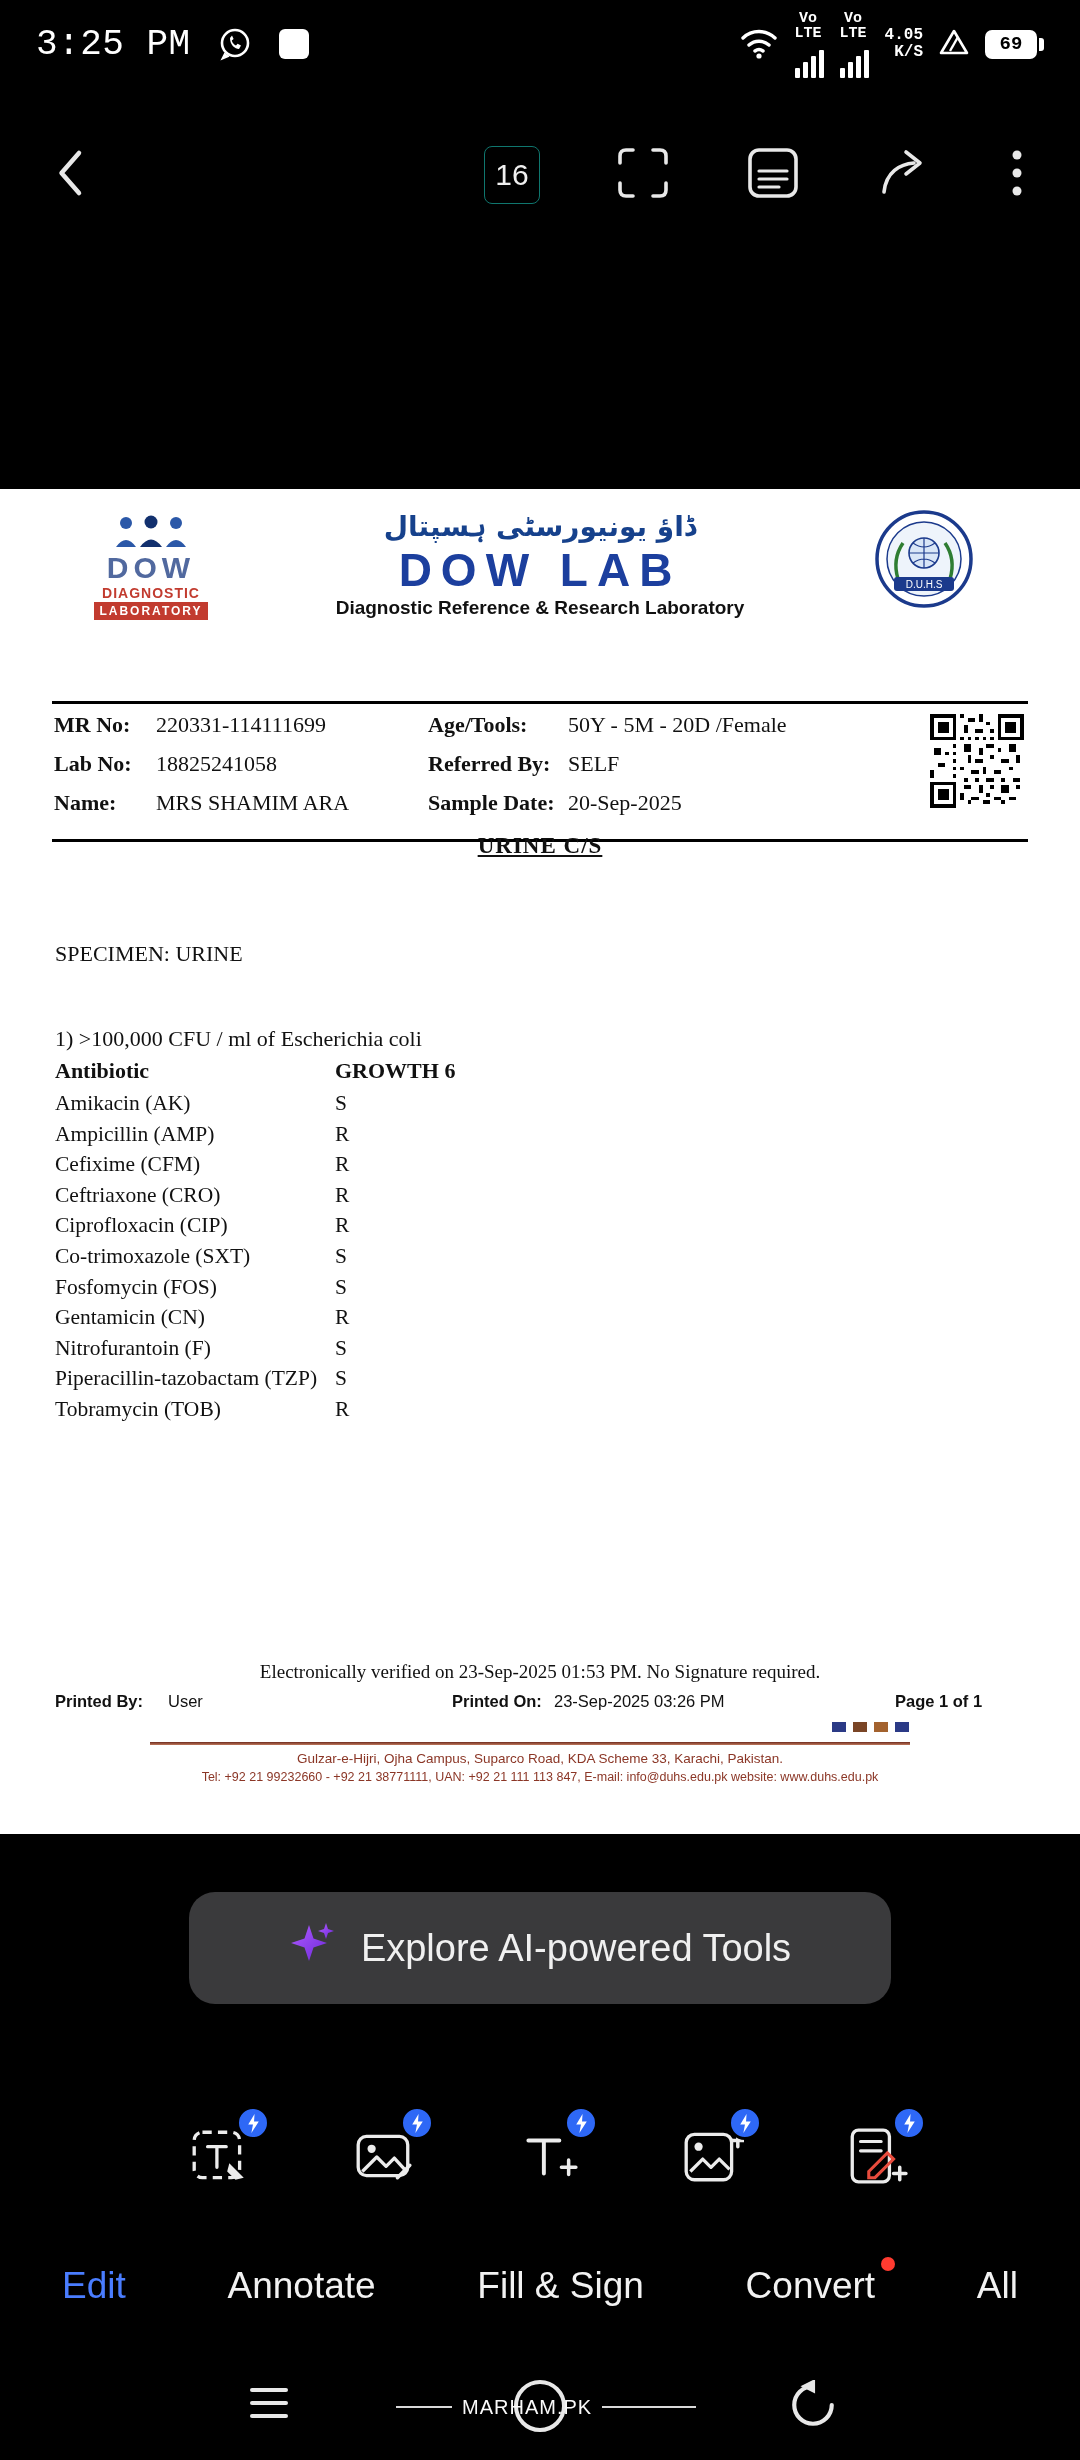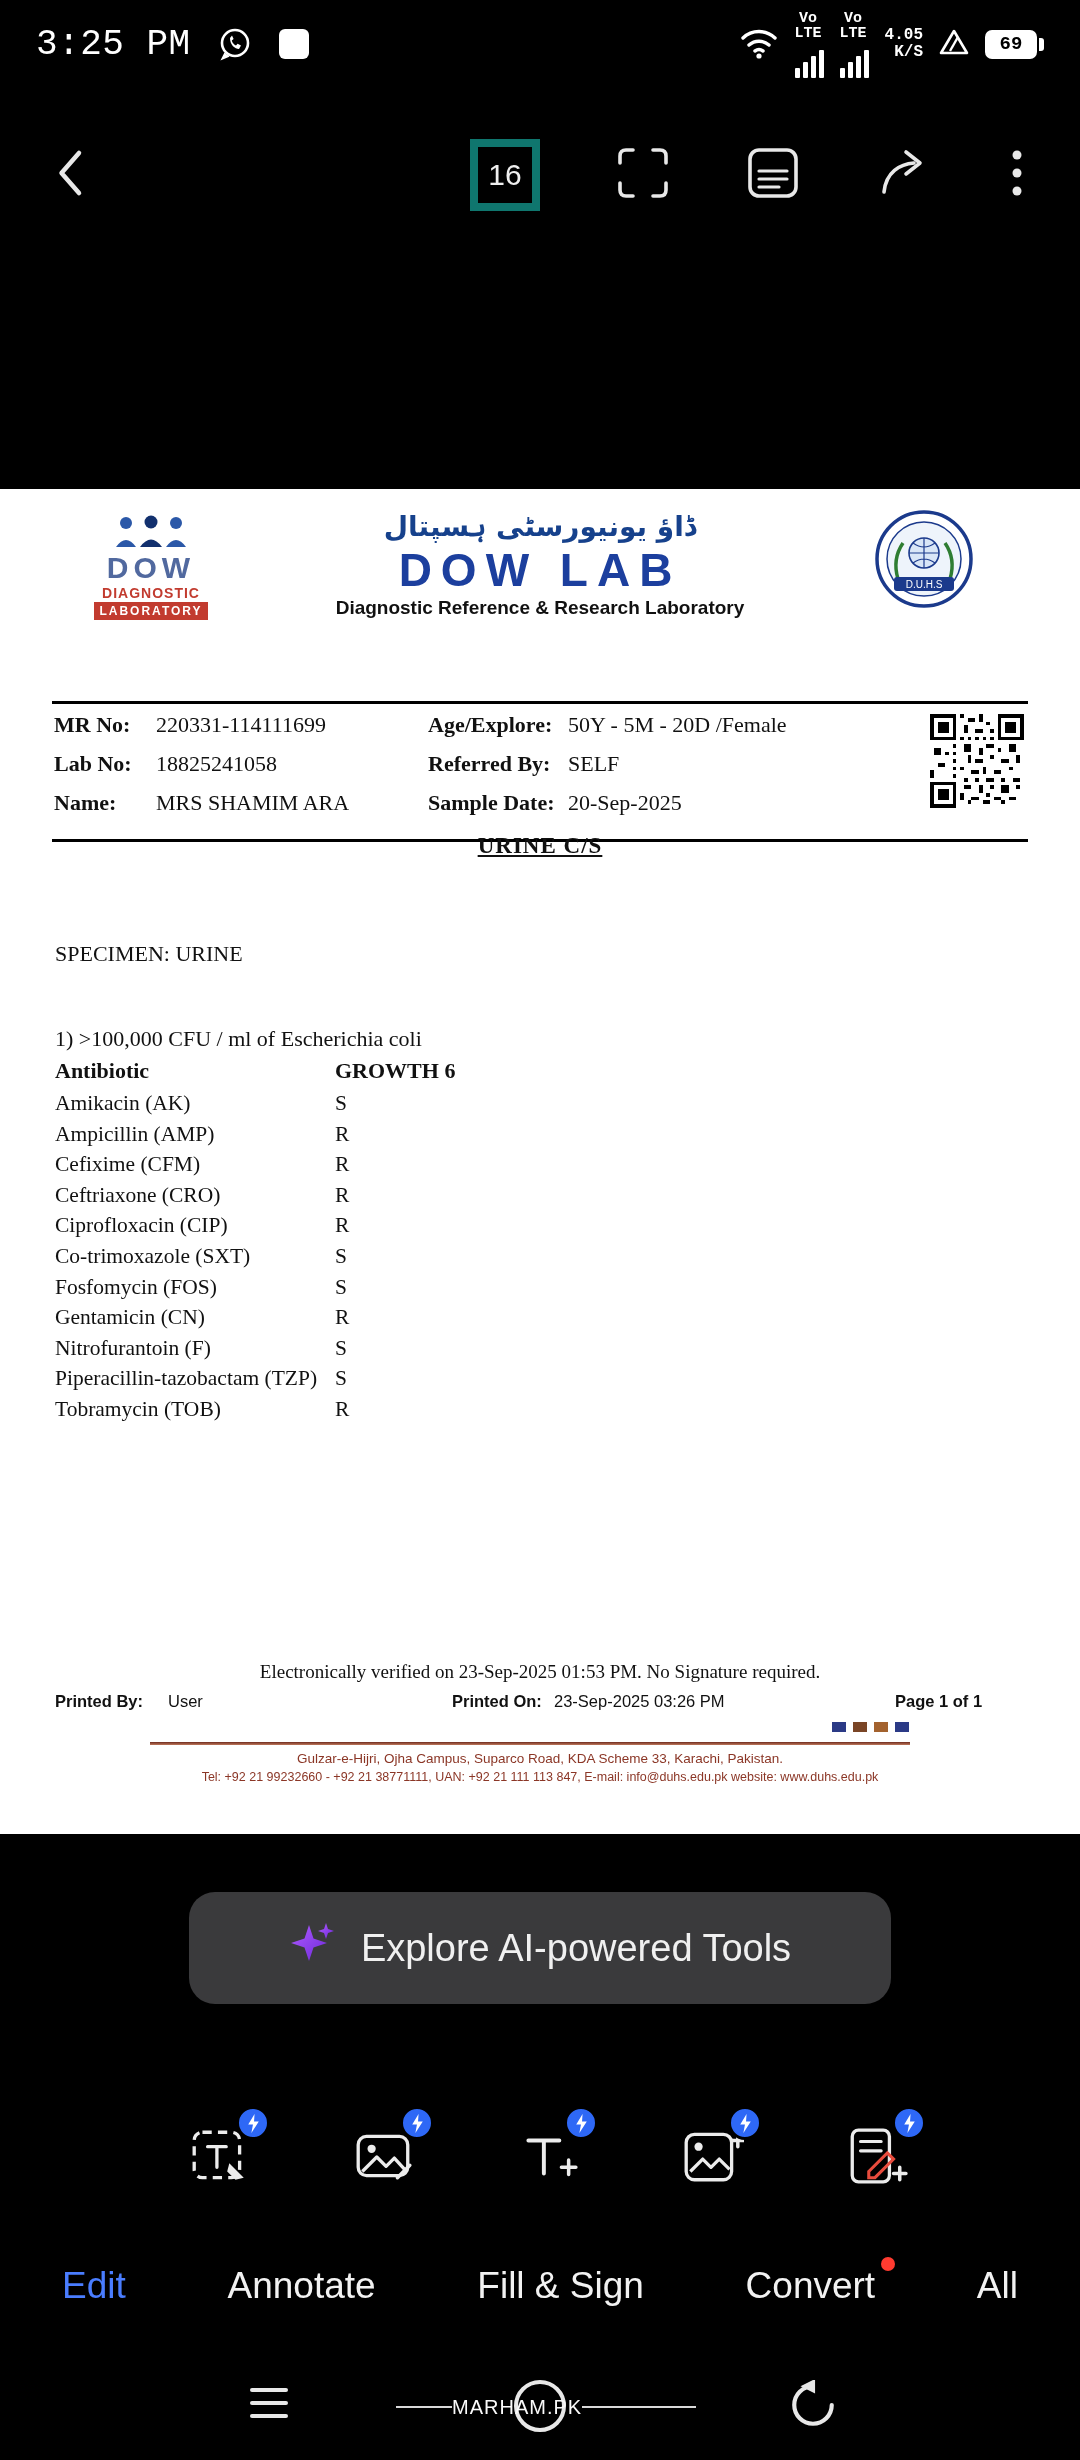--- a/index.html
+++ b/index.html
@@ -20,21 +20,21 @@
   .speed{display:flex;flex-direction:column;align-items:flex-end;font-size:16px;line-height:17px;font-weight:600;}
   .battery{display:flex;align-items:center;}
   .battery-body{width:52px;height:29px;background:#fff;border-radius:7px;display:flex;align-items:center;
                 justify-content:center;color:#000;font-size:19px;font-weight:700;}
   .battery-tip{width:5px;height:13px;background:#fff;border-radius:0 3px 3px 0;margin-left:2px;}
 
   
   .toolbar{position:absolute;top:118px;left:0;width:100%;height:114px;display:flex;align-items:center;
            padding:0 54px;box-sizing:border-box;}
   .tb-group{margin-left:auto;display:flex;align-items:center;gap:76px;}
-  .page-box{width:54px;height:56px;border:8px solid #0f766e;border-radius:0;color:#efefef;font-size:30px;
+  .page-box{width:54px;height:56px;border:1px solid #0f766e;border-radius:8px;color:#efefef;font-size:30px;
             display:flex;align-items:center;justify-content:center;}
 
   
   .document{position:absolute;top:489px;left:0;width:1080px;height:1345px;background:#fff;color:#111;
             font-family:"Liberation Serif",serif;}
   .doc-header-left{position:absolute;left:66px;top:26px;width:170px;text-align:center;line-height:1;}
   .logo-dow{font-family:"Liberation Sans",sans-serif;font-size:30px;font-weight:700;color:#51699f;
             letter-spacing:5px;line-height:32px;}
   .logo-diag{font-family:"Liberation Sans",sans-serif;font-size:14px;font-weight:700;color:#c23b2f;
              letter-spacing:1px;line-height:18px;}
@@ -100,21 +100,21 @@
   .nav-item.active{color:#4a7dff;}
   .red-dot{position:absolute;top:-8px;right:-20px;width:14px;height:14px;border-radius:50%;background:#ff3b30;}
 
   .sys-nav{position:absolute;top:2364px;left:0;width:100%;height:86px;}
   .sys-menu{position:absolute;left:250px;top:24px;display:flex;flex-direction:column;gap:9px;cursor:pointer;}
   .sys-menu i{display:block;width:38px;height:4px;background:#e8e8e8;border-radius:2px;}
   .sys-home{position:absolute;left:514px;top:16px;width:52px;height:52px;border:4px solid #e8e8e8;
             border-radius:50%;box-sizing:border-box;cursor:pointer;}
   .sys-back{position:absolute;left:788px;top:16px;cursor:pointer;}
   .watermark{position:absolute;left:396px;top:2392px;width:300px;height:30px;display:flex;align-items:center;
-             color:#fafafa;font-size:20px;letter-spacing:1px;z-index:5;}
+             gap:10px;color:#fafafa;font-size:20px;letter-spacing:1px;z-index:5;}
   .wm-line1{width:56px;height:2px;background:#d8d8d8;}
   .wm-line2{flex:1;height:2px;background:#d8d8d8;}
 </style>
 </head>
 <body>
 
 <div class="screen">
 
   <div class="status-bar">
     <span class="sb-time">3:25 PM</span>
@@ -250,21 +250,21 @@
         <path d="M37 44 H67 M52 29 V59 M41 34 Q52 42 63 34 M41 54 Q52 46 63 54" stroke="#1b3a8c" stroke-width="1.2" fill="none"></path>
         <rect x="22" y="68" width="60" height="14" rx="3" fill="#1b3a8c"></rect>
         <text x="52" y="79" text-anchor="middle" font-size="10" fill="#fff" font-family="Liberation Sans, sans-serif">D.U.H.S</text>
       </svg>
     </div>
 
     <div class="patient-block">
       <div class="p-row">
         <span class="p-label p-l1">MR No:</span>
         <span class="p-v1">220331-114111699</span>
-        <span class="p-label p-l2">Age/Explore:</span>
+        <span class="p-label p-l2">Age/Tools:</span>
         <span class="p-v2">50Y - 5M - 20D /Female</span>
       </div>
       <div class="p-row">
         <span class="p-label p-l1">Lab No:</span>
         <span class="p-v1">18825241058</span>
         <span class="p-label p-l2">Referred By:</span>
         <span class="p-v2">SELF</span>
       </div>
       <div class="p-row">
         <span class="p-label p-l1">Name:</span>

